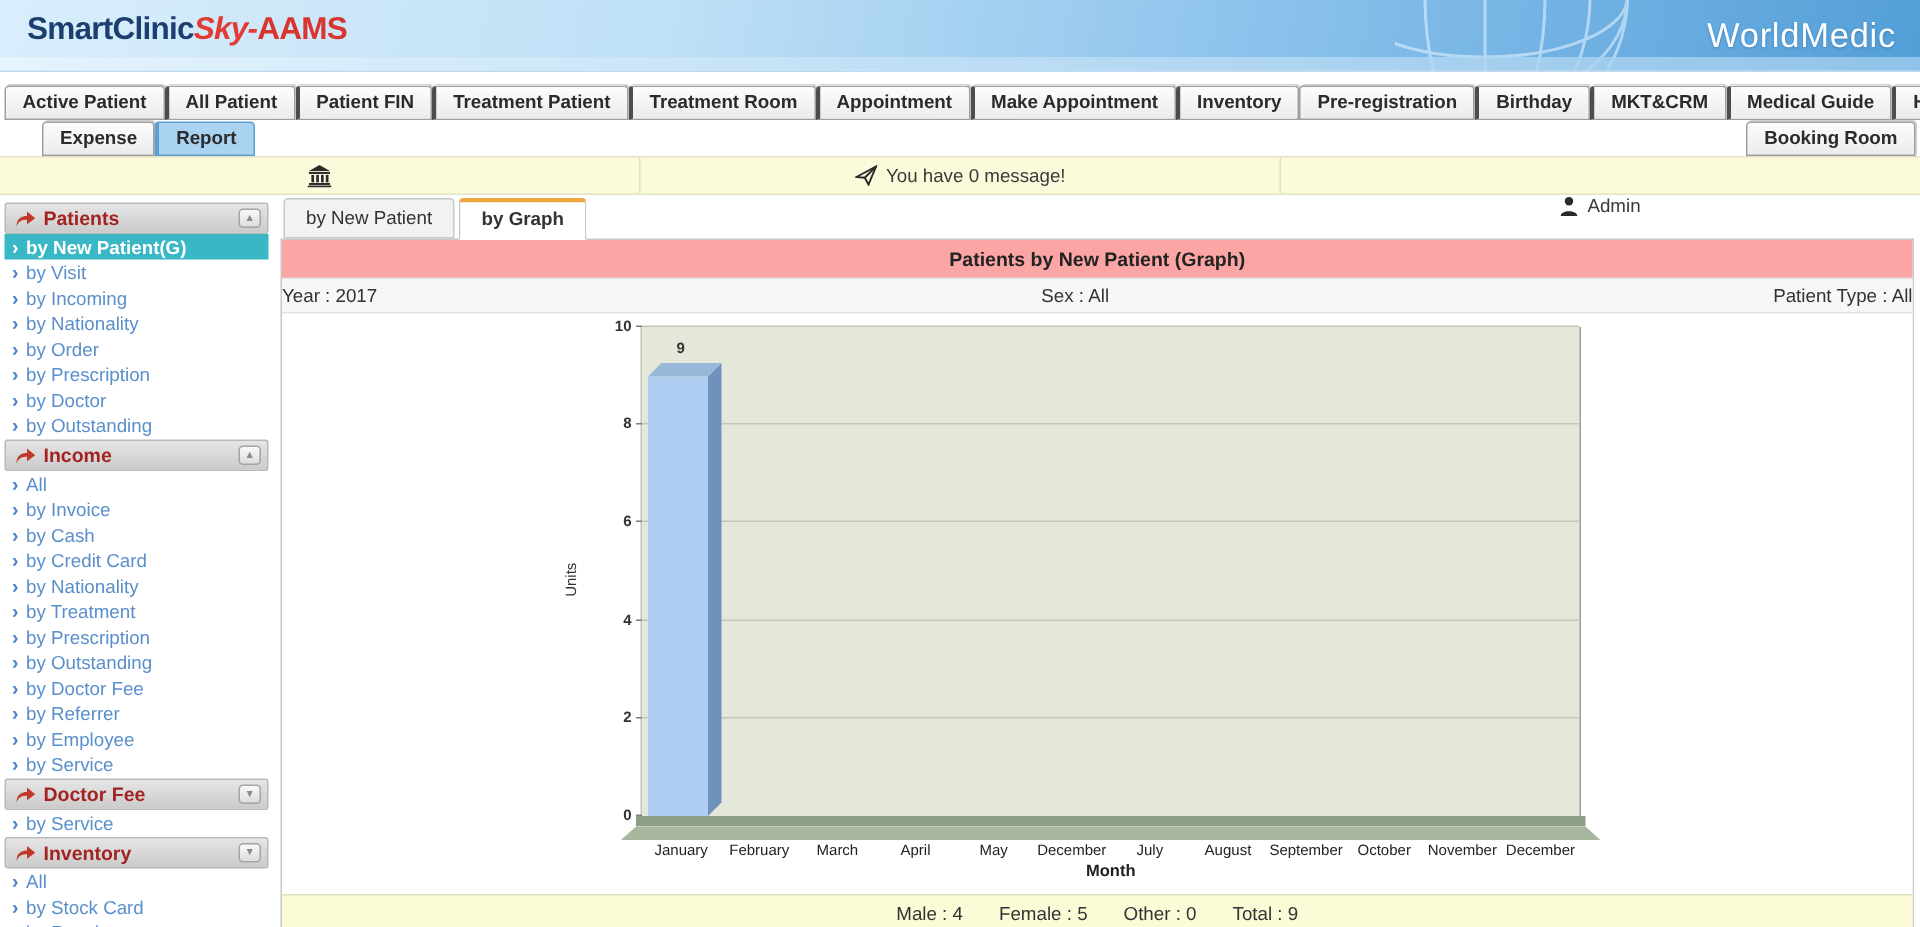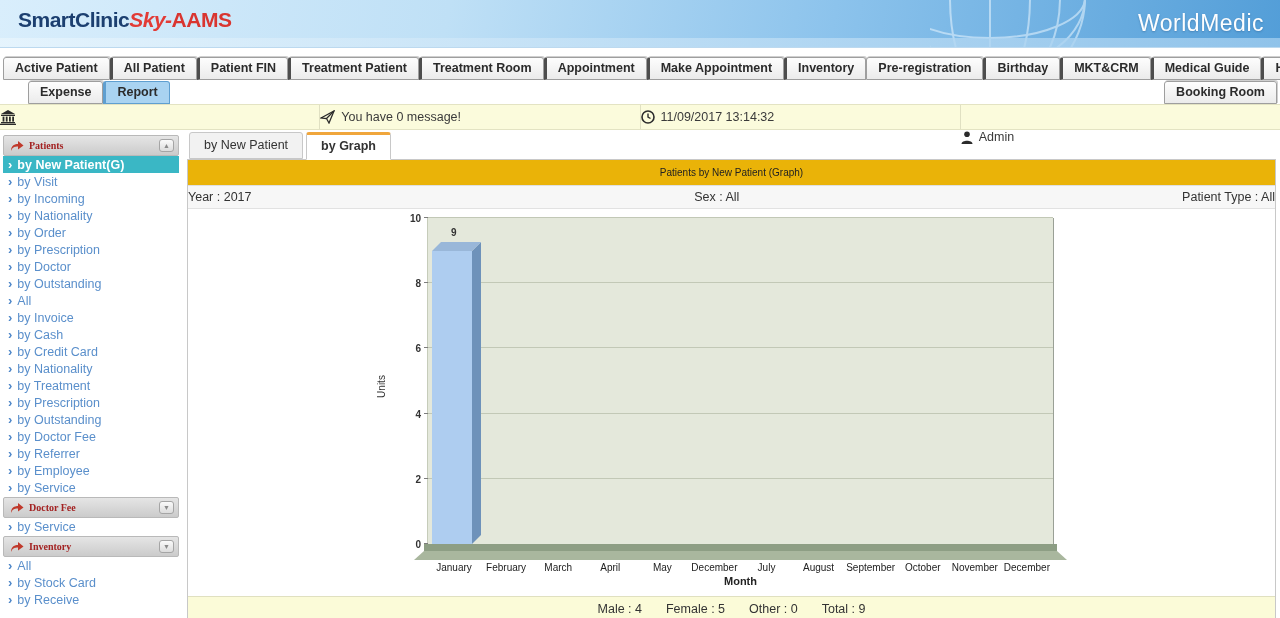--- a/index.html
+++ b/index.html
@@ -29,72 +29,72 @@
     border-radius:3px 3px 0 0; cursor:pointer; white-space:nowrap;
     box-shadow:1px -1px 0 #cfcfcf; }
   .tab.sep { border-left:3px solid #4d4d4d; }
   .tab.active { background:#a9d3f1; border-color:#5f9fd0; box-shadow:none; }
   .grp { display:flex; align-items:flex-end; }
   .grp.right { margin-left:auto; }
 
   
   .statusbar { display:flex; height:26px; background:#fbfbdc; border:1px solid #e3e3c3;
     border-left:none; border-right:none; }
-  .statcell { flex:1; display:flex; align-items:center; justify-content:flex-start; gap:6px;
+  .statcell { flex:1; display:flex; align-items:center; justify-content:center; gap:6px;
     font-size:12.5px; color:#3a3a3a; border-right:1px solid #e0e0c2; }
   .statcell:last-child { border-right:none;margin-top:32px; }
   .sicon { display:inline-flex; }
 
   
   .workspace { display:flex; height:491px; }
 
   
   .sidebar { width:181px; padding:4px 2px 0 3px; overflow:hidden; }
   .sec-header { display:flex; align-items:center; height:21px; padding:0 4px 0 6px;
     background:linear-gradient(#e5e5e5,#cbcbcb); border:1px solid #b9b9b9; border-radius:2px;
     cursor:pointer; margin-top:1px; }
-  .sec-title { color:#a32222; font-weight:bold; font-size:10px; margin-left:5px;font-family:Liberation Serif, serif; }
+  .sec-title { color:#a32222; font-weight:bold; font-size:13px; margin-left:5px; }
   .collapse-btn { margin-left:auto; width:15px; height:13px; border:1px solid #a5a5a5;
     border-radius:3px; background:linear-gradient(#fafafa,#dcdcdc); color:#8a8a8a;
     font-size:7px; line-height:11px; text-align:center; cursor:pointer; }
   .side-item { display:flex; align-items:center; height:17px; padding-left:5px;
     font-size:12.5px; color:#5a8fcb; cursor:pointer; }
   .side-item .chev { font-weight:bold; color:#4d86c8; margin-right:5px; font-size:13px; line-height:1; }
   .side-item.selected { background:#3ab7c5; color:#fff; font-weight:bold; }
   .side-item.selected .chev { color:#fff; }
 
   
   .main { position:relative; margin-left:6px; width:1089px; }
   .main-tabs { display:flex; align-items:flex-end; height:29px; padding-left:2px; }
   .mtab { font-size:12.5px; color:#333; padding:5px 14px 6px; background:#f2f2f2;
     border:1px solid #c8c8c8; border-radius:3px 3px 0 0; margin-right:3px; cursor:pointer; position:relative; z-index:2; }
   .mtab.active { background:#fff; font-weight:bold; border-top:3px solid #f0a63c; border-bottom:1px solid #fff; margin-bottom:-1px; padding-top:4px; }
   .panel { border:1px solid #c8c8c8; height:462px; display:flex; flex-direction:column; background:#fff; }
-  .rpt-title { height:26px; background:#eab308; border-bottom:1px solid #e0e0e0;
-    display:flex; align-items:center; justify-content:center; font-size:10px; font-weight:normal; color:#222; }
+  .rpt-title { height:26px; background:#fca5a5; border-bottom:1px solid #e0e0e0;
+    display:flex; align-items:center; justify-content:center; font-size:13px; font-weight:bold; color:#222; }
   .rpt-filters { height:23px; background:#f7f7f7; border-bottom:1px solid #e2e2e2;
     display:flex; align-items:center; justify-content:space-between; gap:26px; font-size:12.5px; color:#333; }
   .chart-region { position:relative; flex:1; background:#fff; }
   .summary { height:24px; background:#fbfbd8; border-top:1px solid #e0e0c0;
     display:flex; align-items:center; justify-content:center; gap:24px; font-size:12.5px; color:#333; }
 
   
   .plot { position:absolute; left:239px; top:9px; width:627px; height:326px;
     background:#e4e8db; border-left:1px solid #c6ccba; border-right:1px solid #9aa096; }
   .gridline { position:absolute; left:0; width:100%; height:1px; background:#c2c8b6; }
   .tickmark { position:absolute; left:-4px; width:4px; height:1px; background:#7d7d7d; }
   .y-axis { position:absolute; left:-34px; top:0; width:30px; height:100%; }
   .y-ticklabel { position:absolute; right:3px; transform:translateY(50%);
     font-size:10px; font-weight:bold; color:#333; }
   .y-title { position:absolute; left:-58px; top:50%; transform:rotate(-90deg) translateX(0);
     transform-origin:center; font-size:10px; color:#333; }
   .base-top { position:absolute; left:-4px; bottom:-7px; width:calc(100% + 8px); height:7px; background:#8d9e84; }
   .base-front { position:absolute; left:-14px; bottom:-16px; width:calc(100% + 28px); height:9px;
     background:#a9b79e; clip-path:polygon(10px 0, calc(100% - 10px) 0, 100% 100%, 0 100%); }
-  .x-labels { position:absolute; left:0; top:calc(100% + 18px); width:100%; display:flex; }
+  .x-labels { position:absolute; left:0; top:calc(100% + 18px); width:100%; display:flex;justify-content:flex-end; }
   .x-ticklabel { flex:1; text-align:center; font-size:10px; color:#222; }
   .x-title { position:absolute; top:calc(100% + 31px); left:0; width:100%; text-align:center;
     font-size:11px; font-weight:bold; color:#222; }
   .bar { position:absolute; bottom:0; width:40px; }
   .bar-front { position:absolute; left:0; bottom:0; width:100%; height:100%; background:#aecdf0; }
   .bar-side { position:absolute; left:100%; top:0; width:9px; height:100%; background:#6e92ba;
     transform:skewY(-45deg); transform-origin:0 0; }
   .bar-topface { position:absolute; left:0; top:-9px; width:100%; height:9px; background:#99b7d9;
     transform:skewX(-45deg); transform-origin:0 100%; }
   .bar-label { position:absolute; left:50%; top:-24px; transform:translateX(-1px);
@@ -173,29 +173,20 @@
     <span class="sicon">
       <svg width="15" height="14" viewBox="0 0 15 14" fill="none" stroke="#2b2b2b" stroke-width="1.3">
         <path d="M1 8 L14 1 L9 13 L6.5 8.5 Z"></path>
         <path d="M6.5 8.5 L14 1"></path>
       </svg>
     </span>
     <span>You have 0 message!</span>
   </div>
   <div class="statcell">
     <span class="sicon">
-      <svg width="14" height="14" viewBox="0 0 14 14">
-        <circle cx="7" cy="7" r="6" fill="none" stroke="#2b2b2b" stroke-width="1.6"></circle>
-        <path d="M7 3.5 V7 L9.5 8.5" fill="none" stroke="#2b2b2b" stroke-width="1.4"></path>
-      </svg>
-    </span>
-    <span>11/09/2017 13:14:32</span>
-  </div>
-  <div class="statcell">
-    <span class="sicon">
       <svg width="12" height="13" viewBox="0 0 12 13" fill="#2b2b2b">
         <circle cx="6" cy="3.2" r="2.8"></circle>
         <path d="M0.5 13 C0.5 8.8 11.5 8.8 11.5 13 Z"></path>
       </svg>
     </span>
     <span>Admin</span>
   </div>
 </div>
 
 <div class="workspace">
@@ -235,20 +226,27 @@
       </div>
     <div class="side-item">
         <span class="chev">›</span>
         <span>by Doctor</span>
       </div>
     <div class="side-item">
         <span class="chev">›</span>
         <span>by Outstanding</span>
       </div>
 
+    <div class="sec-header">
+      <svg width="14" height="12" viewBox="0 0 14 12">
+        <path d="M1 11 C1 5 5 4 8 4 L8 1 L13.5 5.5 L8 9.5 L8 6.5 C5 6.5 2.5 7 1 11 Z" fill="#c0392b"></path>
+      </svg>
+      <span class="sec-title">Income</span>
+      <span class="collapse-btn">▲</span>
+    </div>
     <div class="side-item">
         <span class="chev">›</span>
         <span>All</span>
       </div>
     <div class="side-item">
         <span class="chev">›</span>
         <span>by Invoice</span>
       </div>
     <div class="side-item">
         <span class="chev">›</span>

